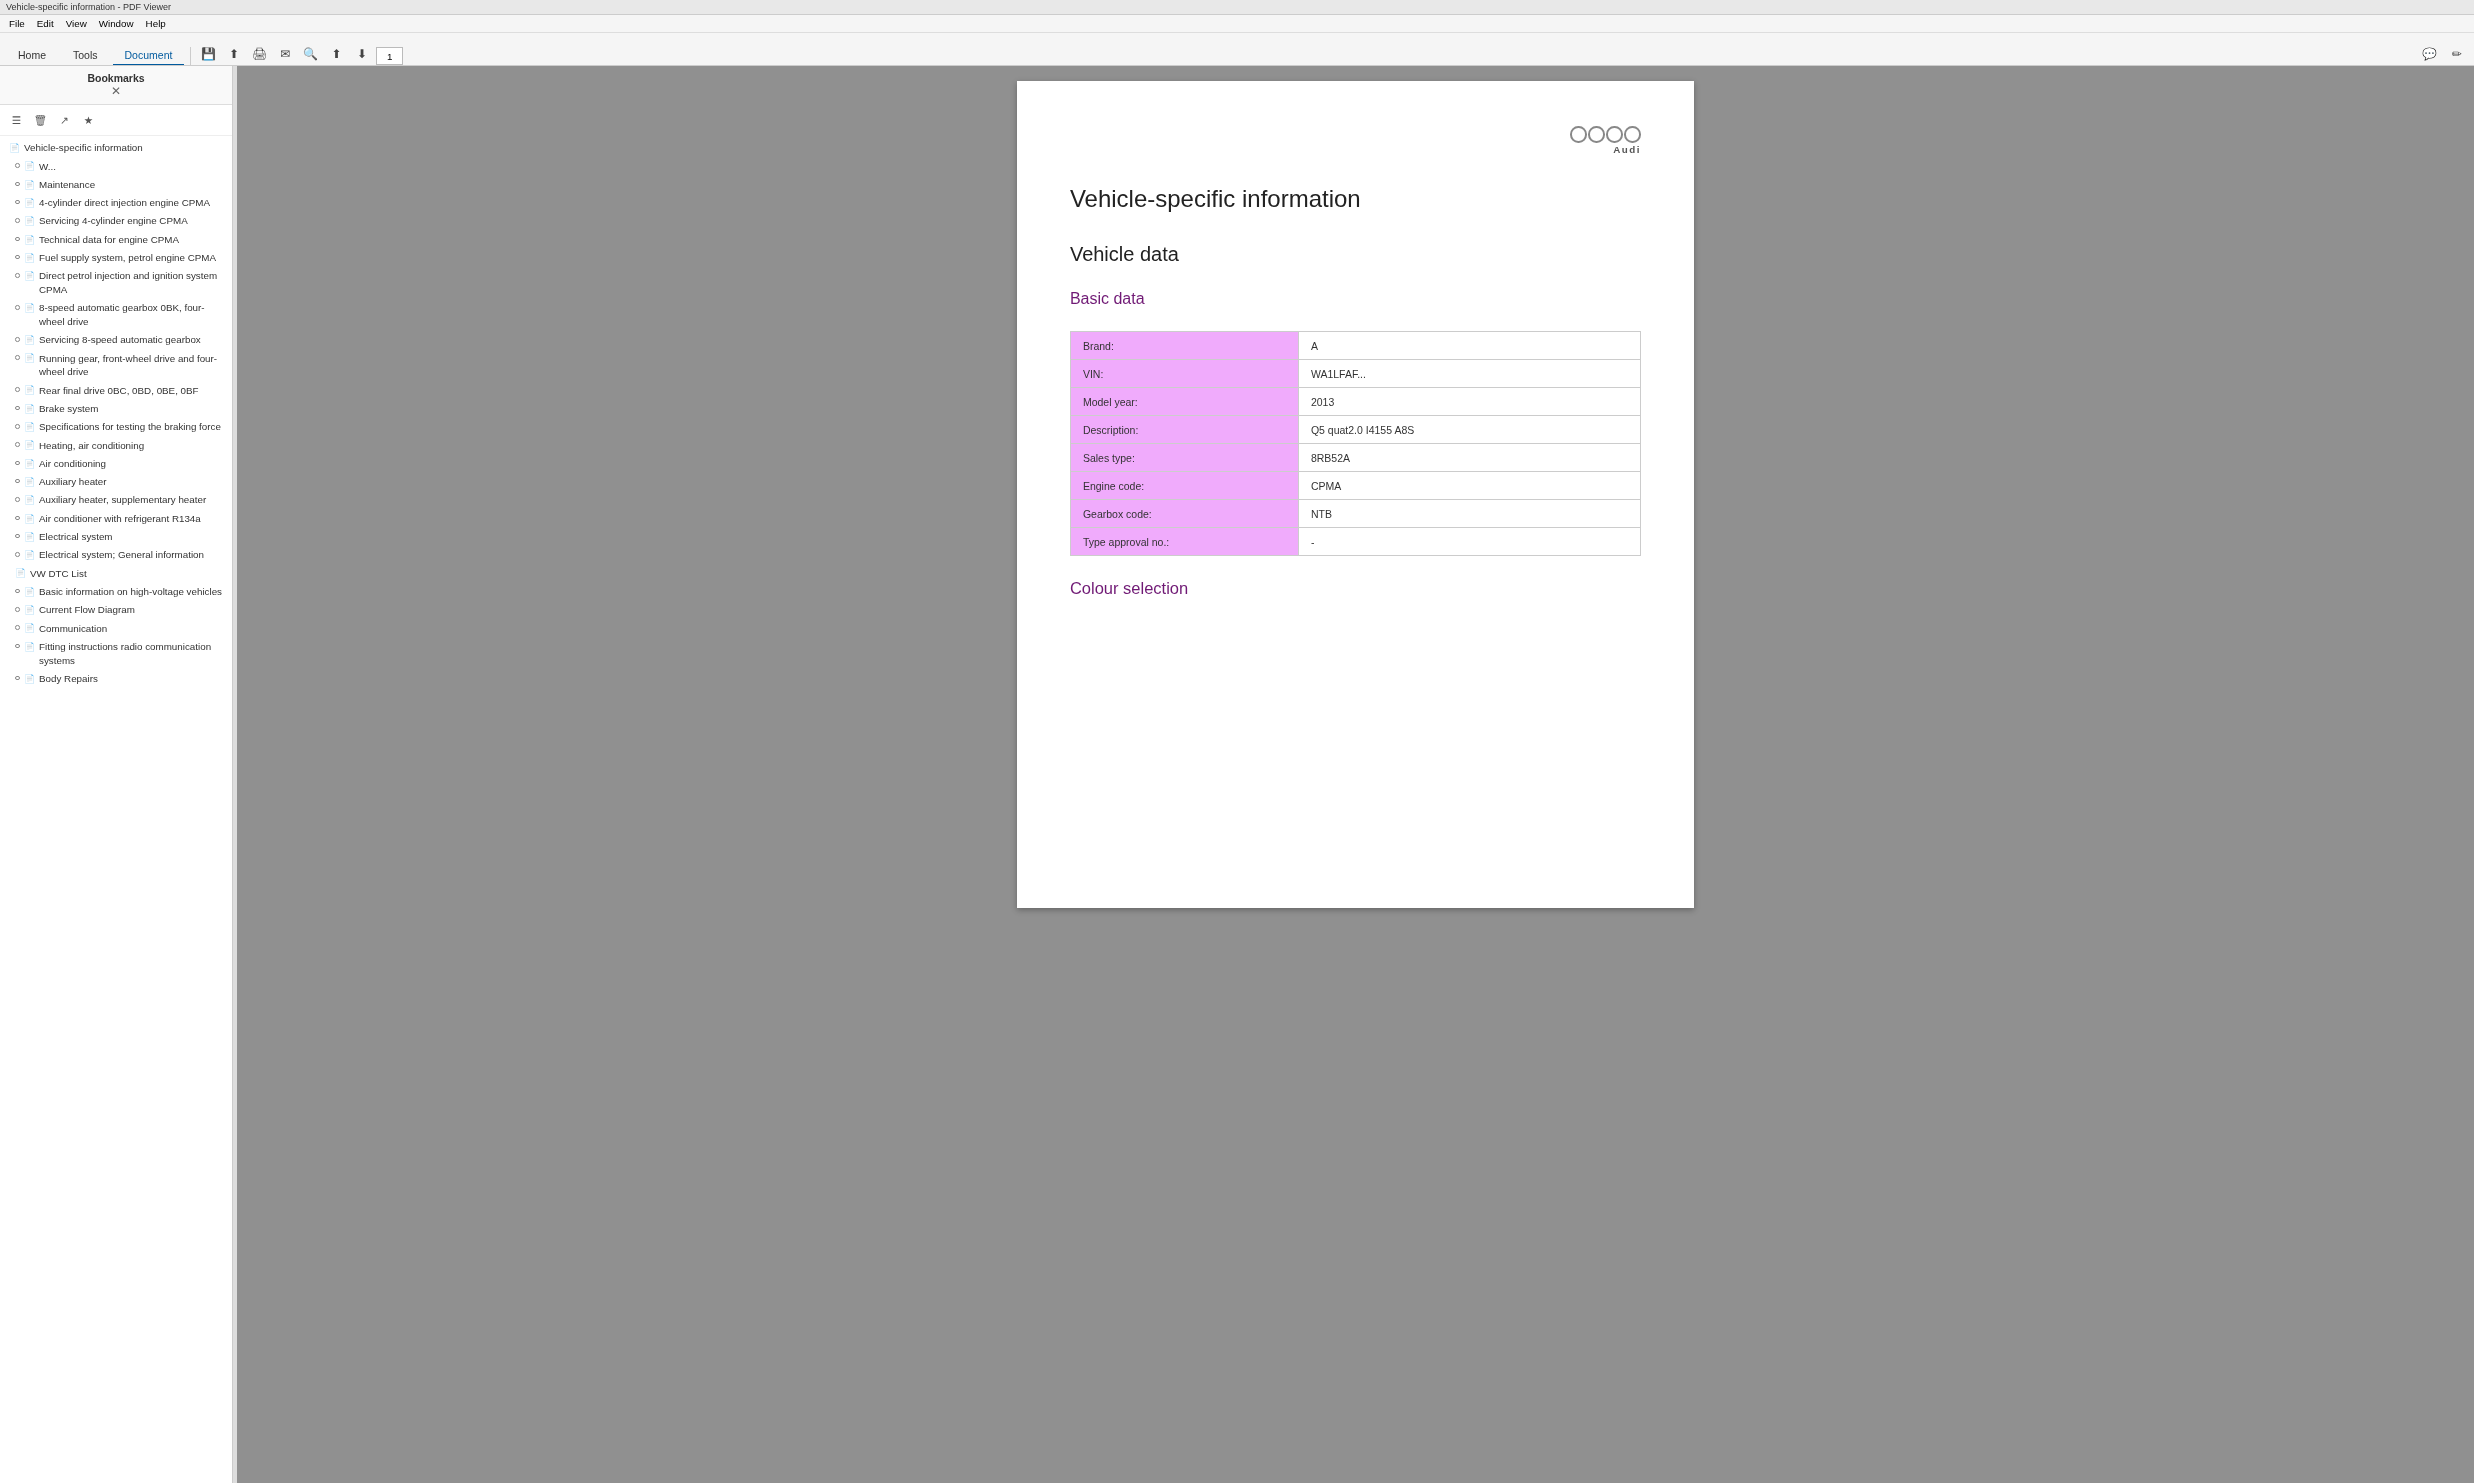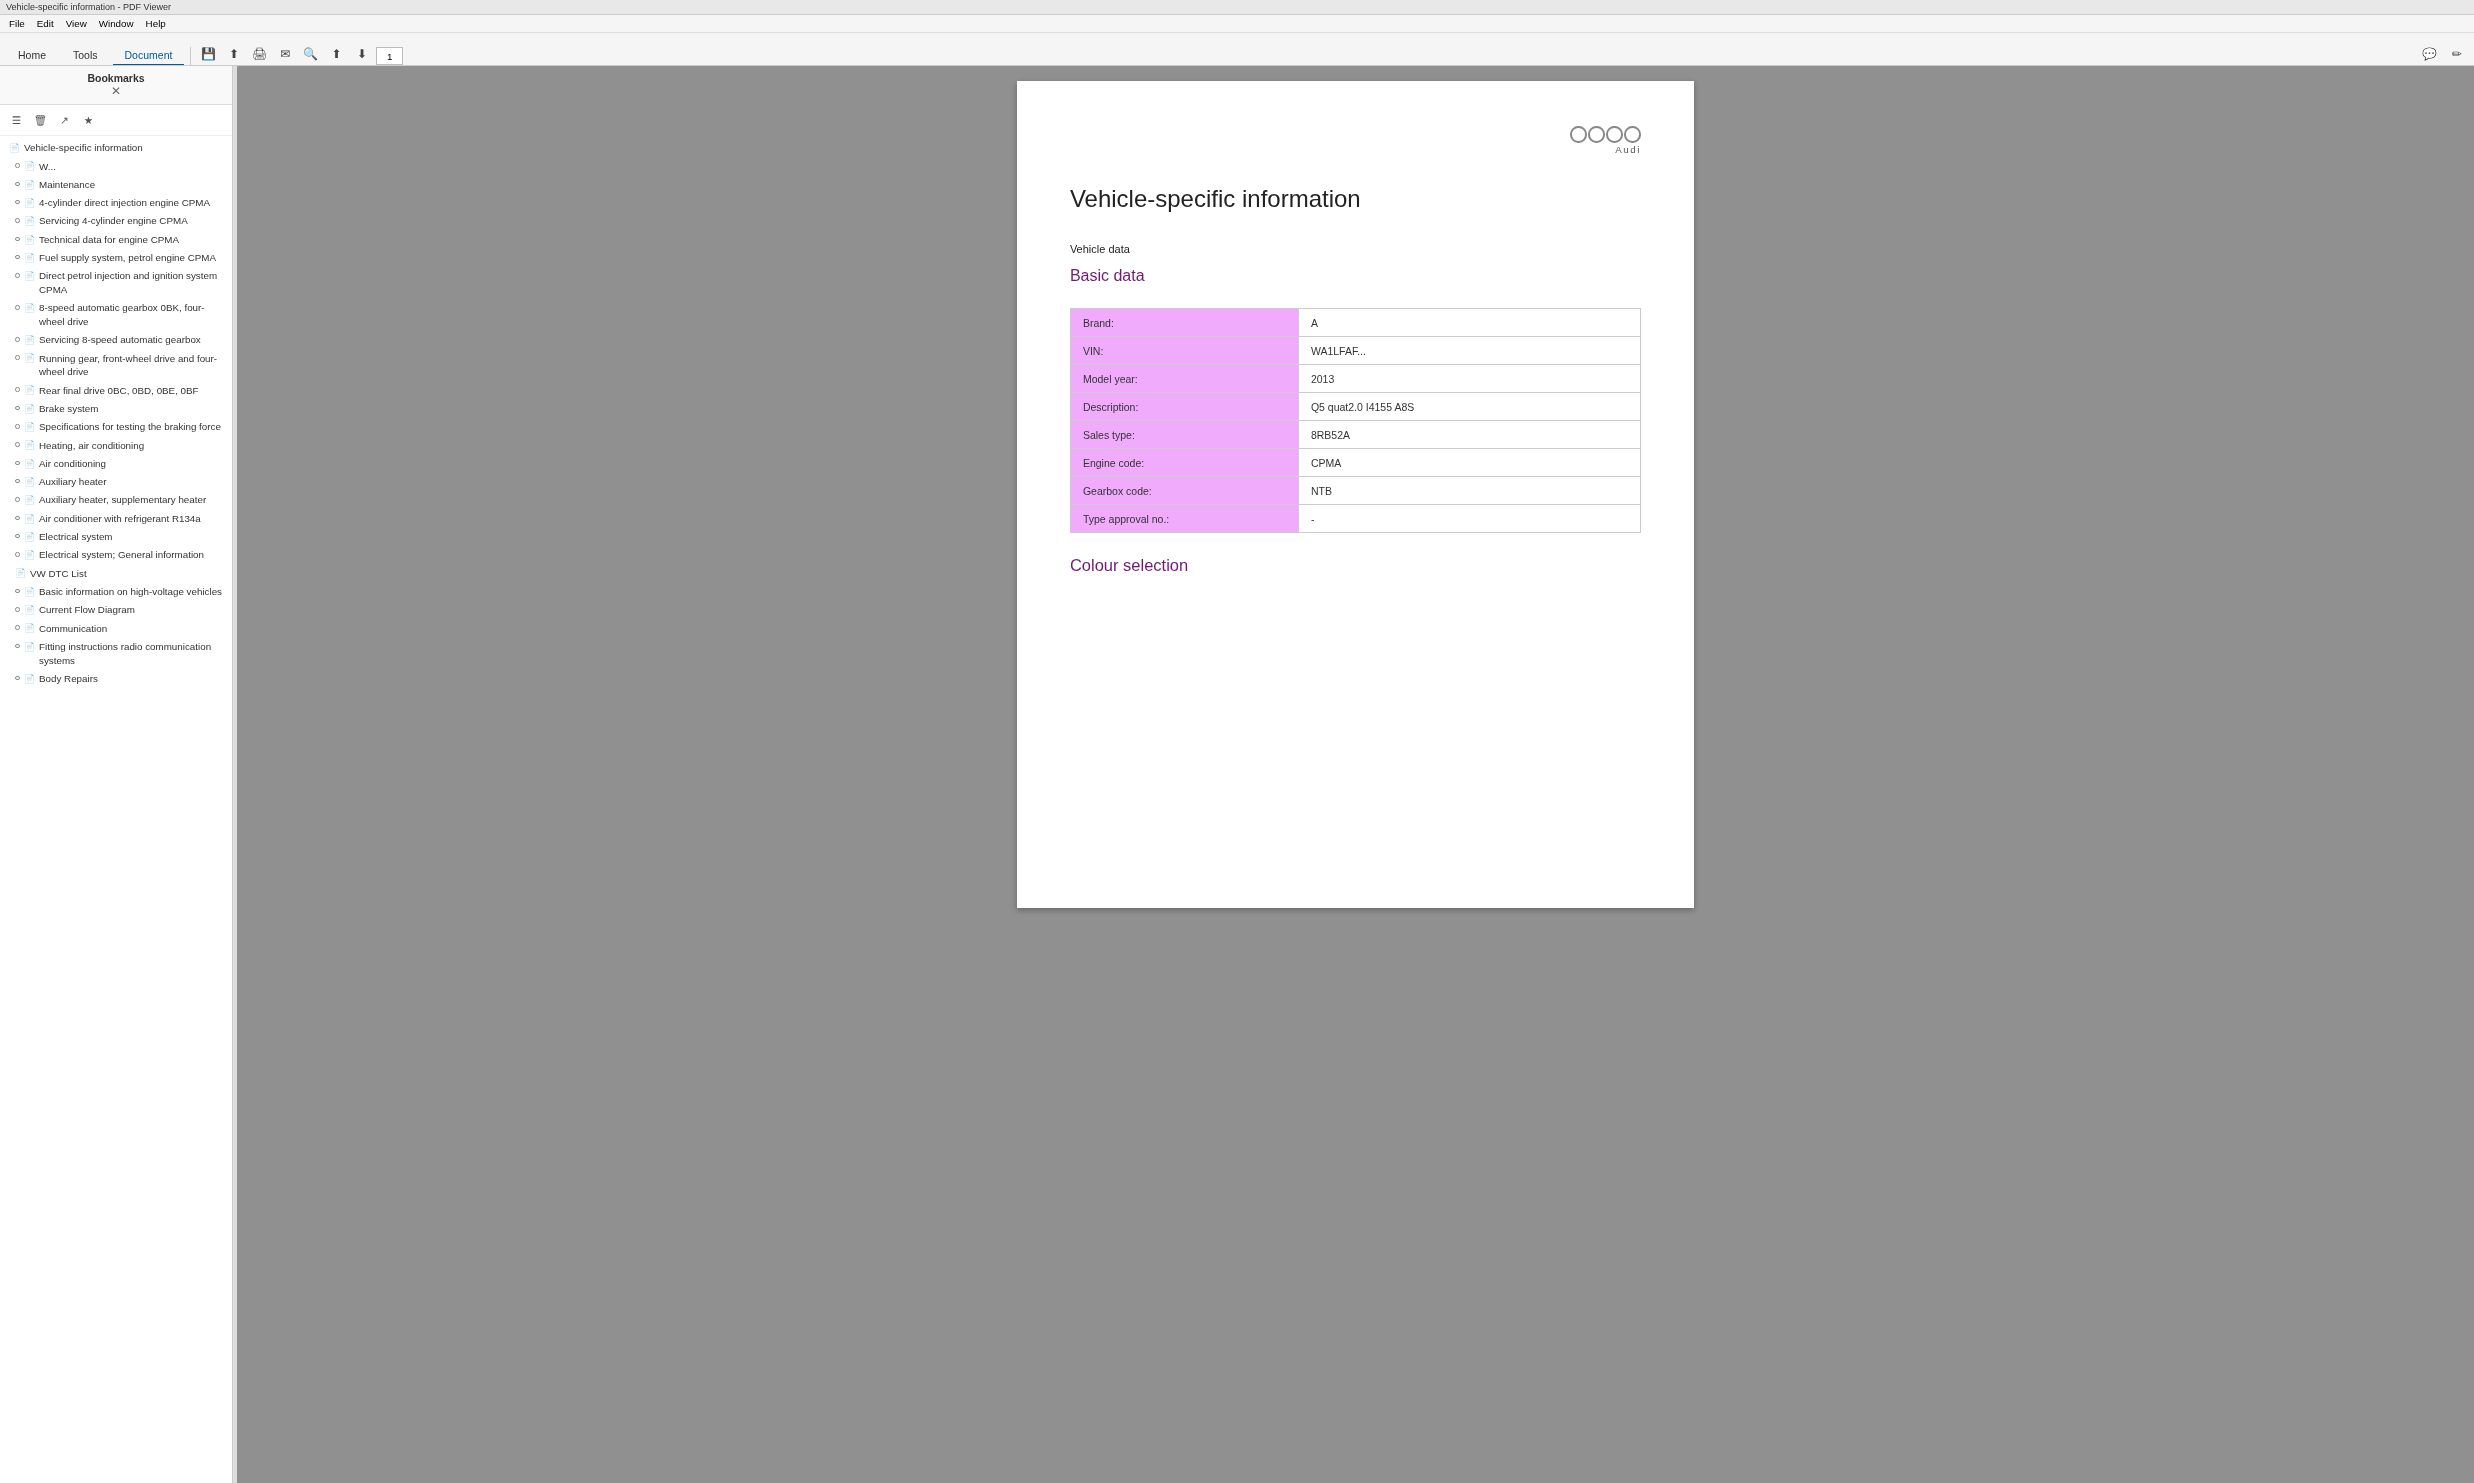--- a/index.html
+++ b/index.html
@@ -42,25 +42,25 @@
     .resize-handle { width: 3.8px; background: #ddd; cursor: col-resize; }
 
     
     .content { flex: 1; overflow-y: auto; background: #909090; padding: 15px; }
     .page { background: #fff; max-width: 677px; margin: 0 auto; padding: 45px 53px; min-height: 827px; box-shadow: 0 1.5px 6px rgba(0,0,0,0.3); }
 
     
     .audi-logo { display: flex; flex-direction: column; align-items: flex-end; margin-bottom: 30px; }
     .audi-rings { display: flex; gap: 1.5px; }
     .audi-ring { width: 16.5px; height: 16.5px; border-radius: 50%; border: 2.3px solid #888; }
-    .audi-name { font-size: 9.8px; color: #555; margin-top: 1.5px; letter-spacing: 1.5px; }
+    .audi-name { font-size: 9.8px; color: #555; margin-top: 1.5px; letter-spacing: 1.5px; font-weight: bold; }
 
     
     .page-h1 { font-size: 24px; font-weight: 400; color: #222; margin-bottom: 30px; }
-    .page-h2 { font-size: 11px; font-weight: 400; color: #222; margin-bottom: 12px; }
+    .page-h2 { font-size: 20px; font-weight: 400; color: #222; margin-bottom: 24px; }
     .page-h3 { font-size: 16px; font-weight: 400; color: #701a75; margin-bottom: 23px; }
 
     
     .data-table { width: 100%; border-collapse: collapse; margin-bottom: 22.6px; }
     .data-table td { border: 0.8px solid #ccc; padding: 7.5px 12px; font-size: 10.5px; color: #333; }
     .data-table td:first-child { width: 40%; background: #f0abfc; }
     .data-table td:last-child { background: #fff; }
 
     
     .section-title { font-size: 16.5px; font-weight: 400; color: #701a75; margin-top: 22.6px; }

